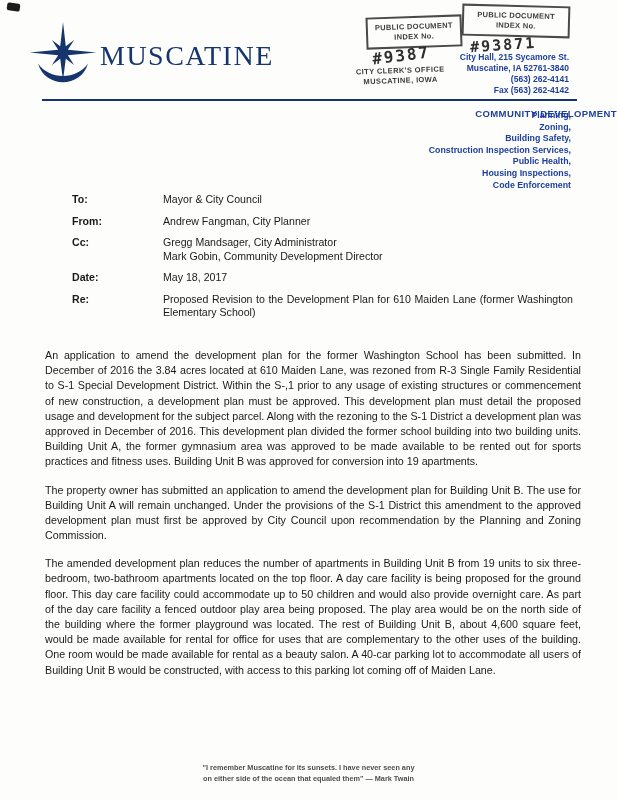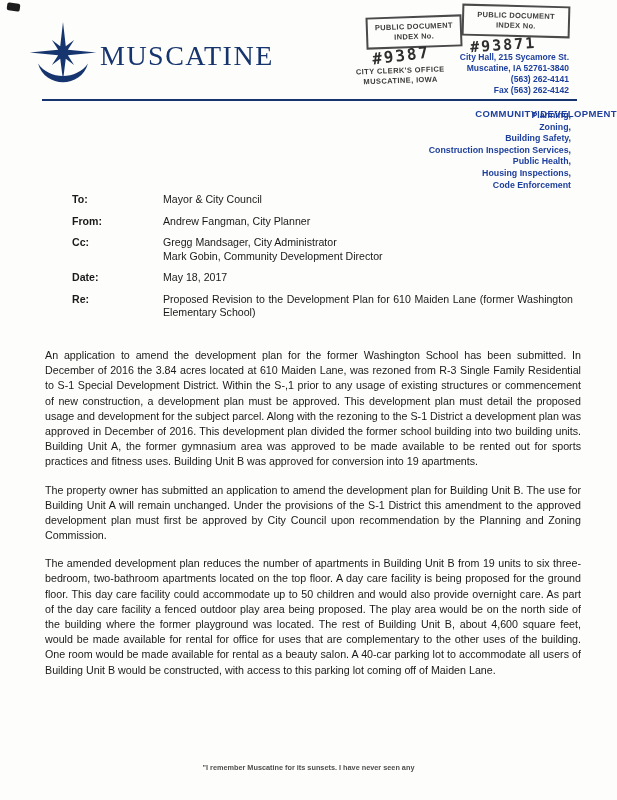--- a/index.html
+++ b/index.html
@@ -150,15 +150,16 @@
   </div>
 
   <div class="letter-body">
     <p>An application to amend the development plan for the former Washington School has been submitted.  In December of 2016 the 3.84 acres located at 610 Maiden Lane, was rezoned from R-3 Single Family Residential to S-1 Special Development District.  Within the S-,1 prior to any usage of existing structures or commencement of new construction, a development plan must be approved.  This development plan must detail the proposed usage and development for the subject parcel.  Along with the rezoning to the S-1 District a development plan was approved in December of 2016.  This development plan divided the former school building into two building units.  Building Unit A, the former gymnasium area was approved to be made available to be rented out for sports practices and fitness uses.  Building Unit B was approved for conversion into 19 apartments.</p>
     <p>The property owner has submitted an application to amend the development plan for Building Unit B.  The use for Building Unit A will remain unchanged.  Under the provisions of the S-1 District this amendment to the approved development plan must first be approved by City Council upon recommendation by the Planning and Zoning Commission.</p>
     <p>The amended development plan reduces the number of apartments in Building Unit B from 19 units to six three-bedroom, two-bathroom apartments located on the top floor.  A day care facility is being proposed for the ground floor.  This day care facility could accommodate up to 50 children and would also provide overnight care.  As part of the day care facility a fenced outdoor play area being proposed.  The play area would be on the north side of the building where the former playground was located.  The rest of Building Unit B, about 4,600 square feet, would be made available for rental for office for uses that are complementary to the other uses of the building.  One room would be made available for rental as a beauty salon.  A 40-car parking lot to accommodate all users of Building Unit B would be constructed, with access to this parking lot coming off of Maiden Lane.</p>
   </div>
 
   <div class="footer-quote">
     <div>"I remember Muscatine for its sunsets. I have never seen any</div>
+    <div>on either side of the ocean that equaled them" — Mark Twain</div>
   </div>
 
 </div>
 
 </body></html>

